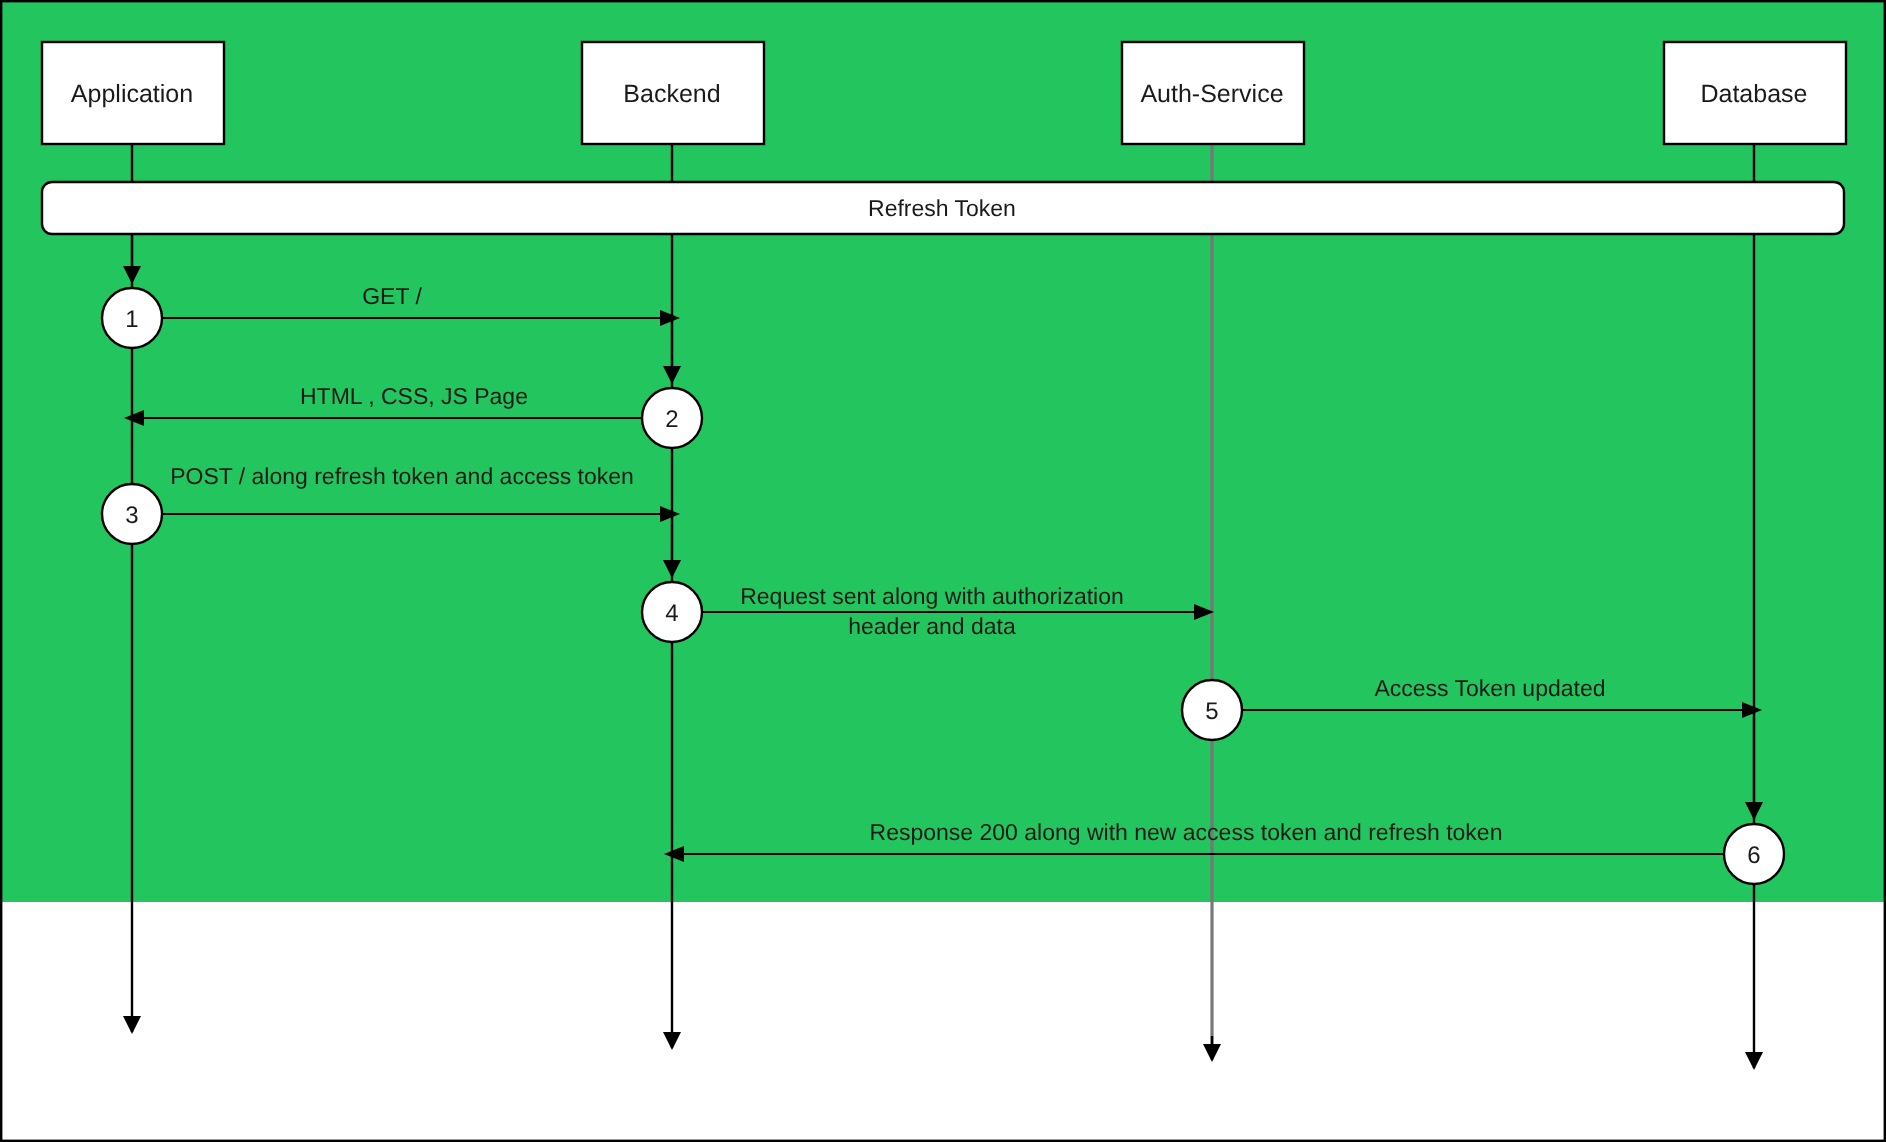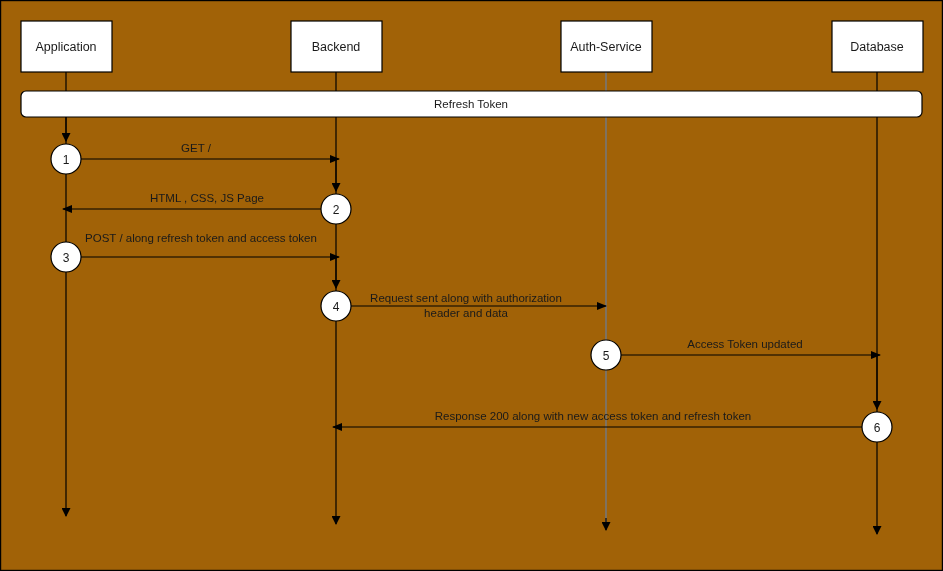--- a/index.html
+++ b/index.html
@@ -9,22 +9,22 @@
   }
   body {
     font-family: "Liberation Sans", sans-serif;
     width: 943px;
     height: 571px;
     overflow: hidden;
   }
   #diagram-root {
     position: relative;
     width: 943px;
-    height: 571px;
-    background: #a16207;
+    height: 451px;
+    background: #22c55e;
   }
   svg.diagram-canvas {
     position: absolute;
     left: 0;
     top: 0;
     width: 943px;
     height: 571px;
     display: block;
   }
   .lifeline-title,

